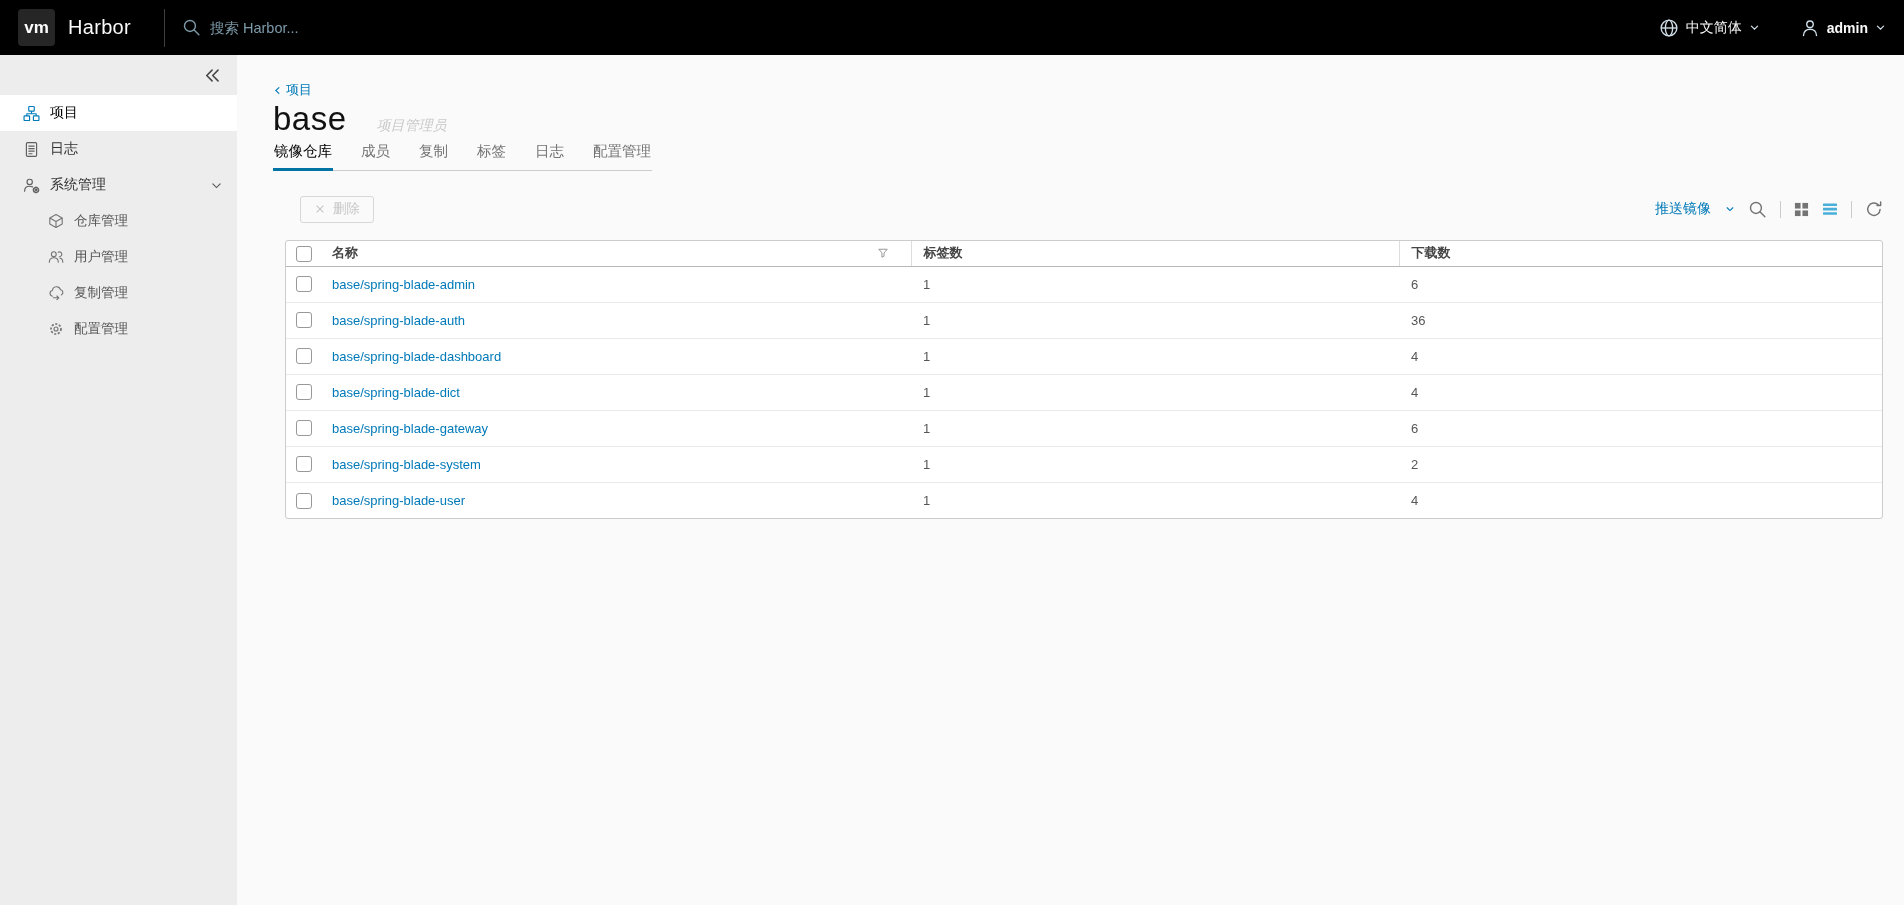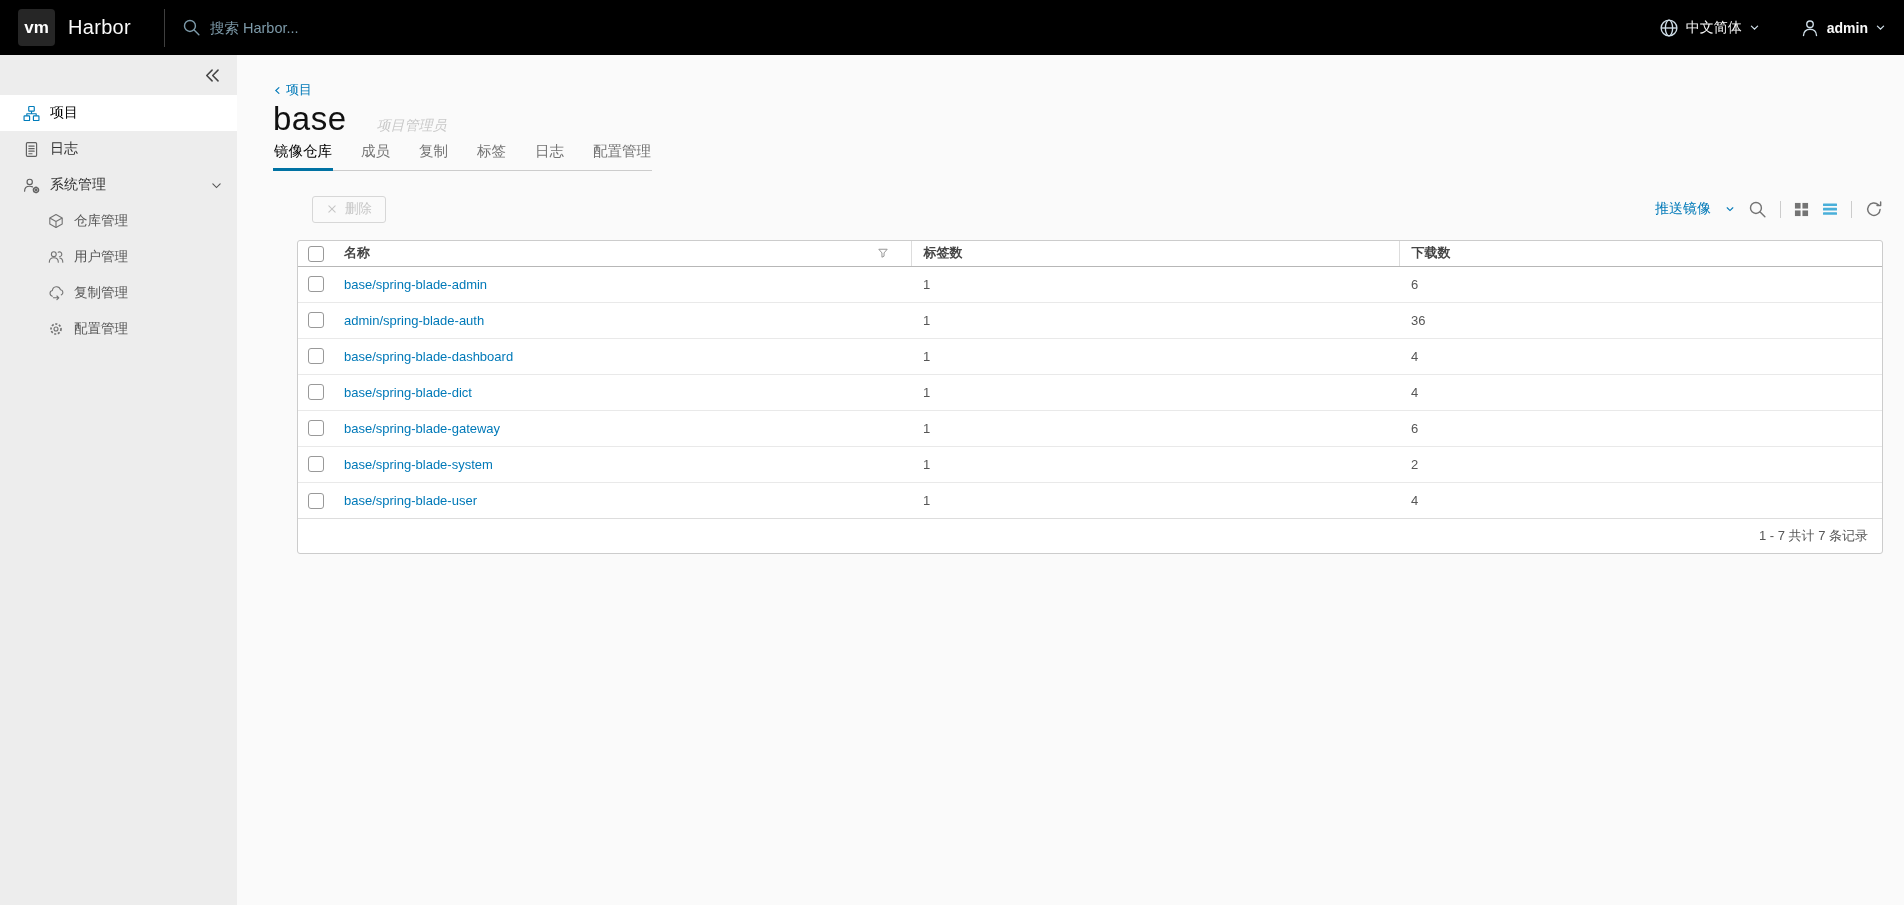--- a/index.html
+++ b/index.html
@@ -41,21 +41,21 @@
     align-items: center; gap: 4px; cursor: pointer; }
   .title-row { display: flex; align-items: baseline; margin-top: 1px; }
   .page-title { font-size: 33px; font-weight: 300; color: #111; letter-spacing: .5px; }
   .role-badge { font-style: italic; color: #c9c9c9; font-size: 14px; margin-left: 30px; }
 
   .tabs { display: inline-flex; gap: 27px; margin-top: 1px; border-bottom: 1px solid #ccc; }
   .tab { font-size: 14.5px; color: #737373; padding: 3px 1px 9px 1px; cursor: pointer; position: relative; }
   .tab.active { color: #000; }
   .tab.active::after { content: ""; position: absolute; left: 0; right: 0; bottom: -1px; height: 3px; background: #0072a3; }
 
-  .grid-area { margin-left: 24px; }
+  .grid-area { margin-left: 12px; }
   .toolbar { display: flex; align-items: center; height: 30px; margin-top: 23px; }
   .btn-delete { display: inline-flex; align-items: center; gap: 7px; margin-left: 15px; height: 27px;
     padding: 0 13px; border: 1px solid #d7d7d7; border-radius: 3px; background: transparent;
     color: #c6c6c6; font-size: 13.5px; font-family: "Liberation Sans", sans-serif; }
   .toolbar-right { margin-left: auto; display: flex; align-items: center; gap: 13px; }
   .push-image { color: #0079b8; font-size: 14px; display: inline-flex; gap: 14px; align-items: center; cursor: pointer; }
   .v-sep { width: 1px; height: 17px; background: #ccc; }
   .ticon { display: inline-flex; cursor: pointer; }
 
   
@@ -315,21 +315,21 @@
           </thead>
           <tbody>
             <tr>
               <td class="cb"><span class="checkbox"></span></td>
               <td><a class="name-link">base/spring-blade-admin</a></td>
               <td>1</td>
               <td>6</td>
             </tr>
             <tr>
               <td class="cb"><span class="checkbox"></span></td>
-              <td><a class="name-link">admin/spring-blade-auth</a></td>
+              <td><a class="name-link">base/spring-blade-auth</a></td>
               <td>1</td>
               <td>36</td>
             </tr>
             <tr>
               <td class="cb"><span class="checkbox"></span></td>
               <td><a class="name-link">base/spring-blade-dashboard</a></td>
               <td>1</td>
               <td>4</td>
             </tr>
             <tr>
@@ -351,19 +351,16 @@
               <td>2</td>
             </tr>
             <tr>
               <td class="cb"><span class="checkbox"></span></td>
               <td><a class="name-link">base/spring-blade-user</a></td>
               <td>1</td>
               <td>4</td>
             </tr>
           </tbody>
         </table>
-        <div class="datagrid-footer">
-          <span>1 - 7 共计 7 条记录</span>
-        </div>
       </div>
     </div>
   </div>
 </div>
 
 </body></html>

